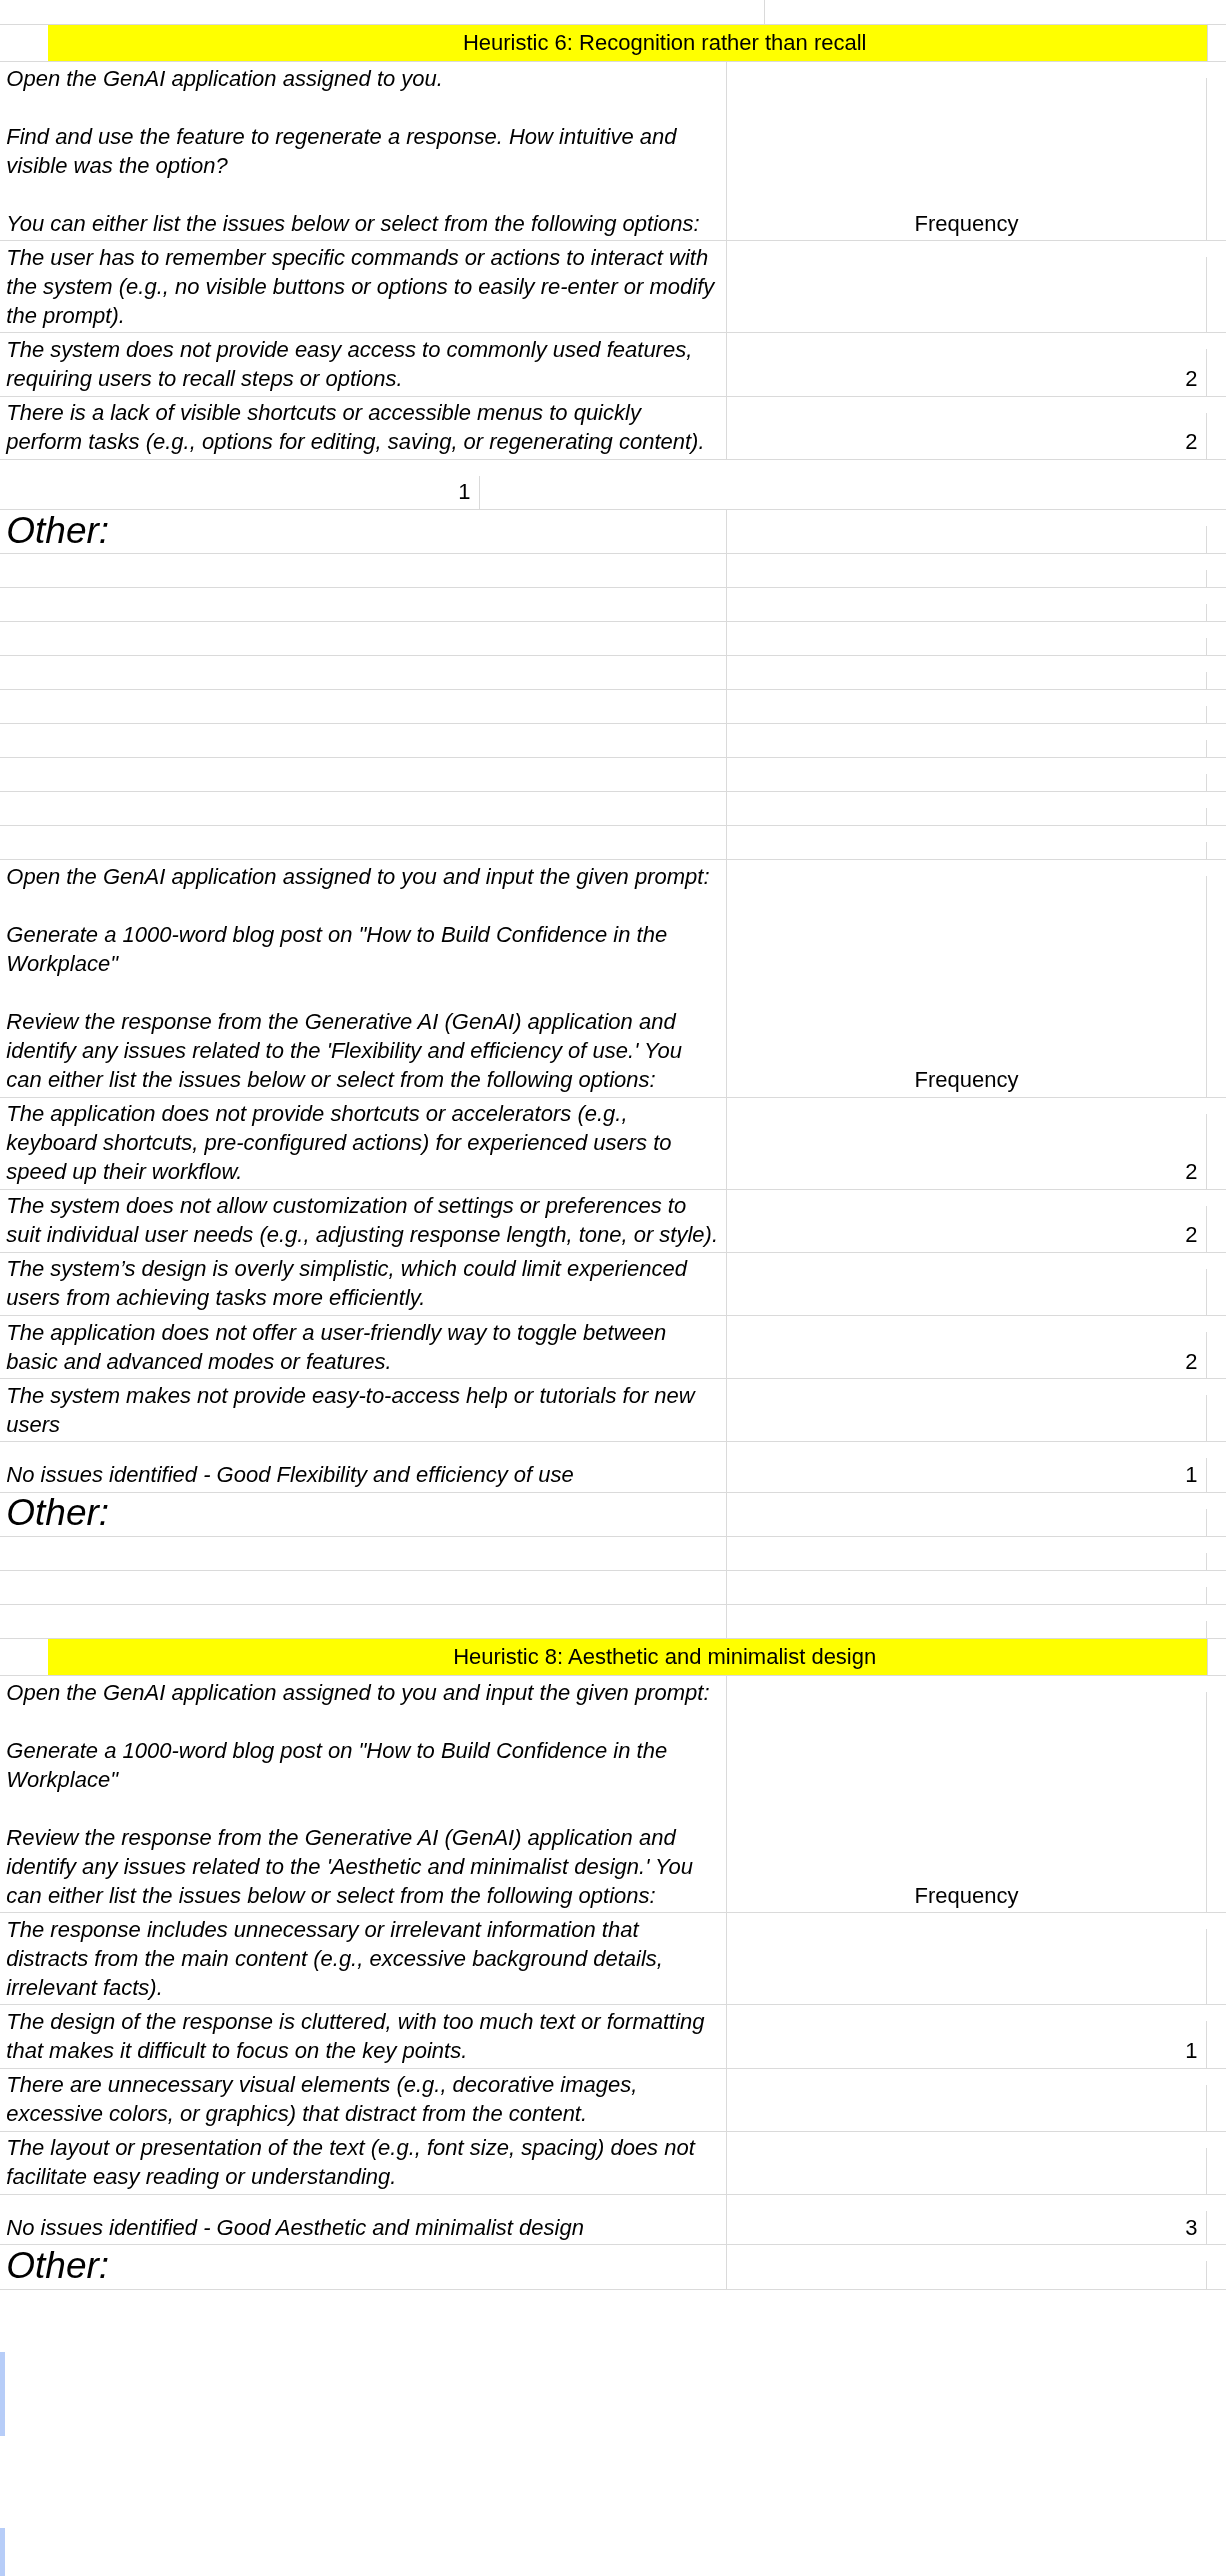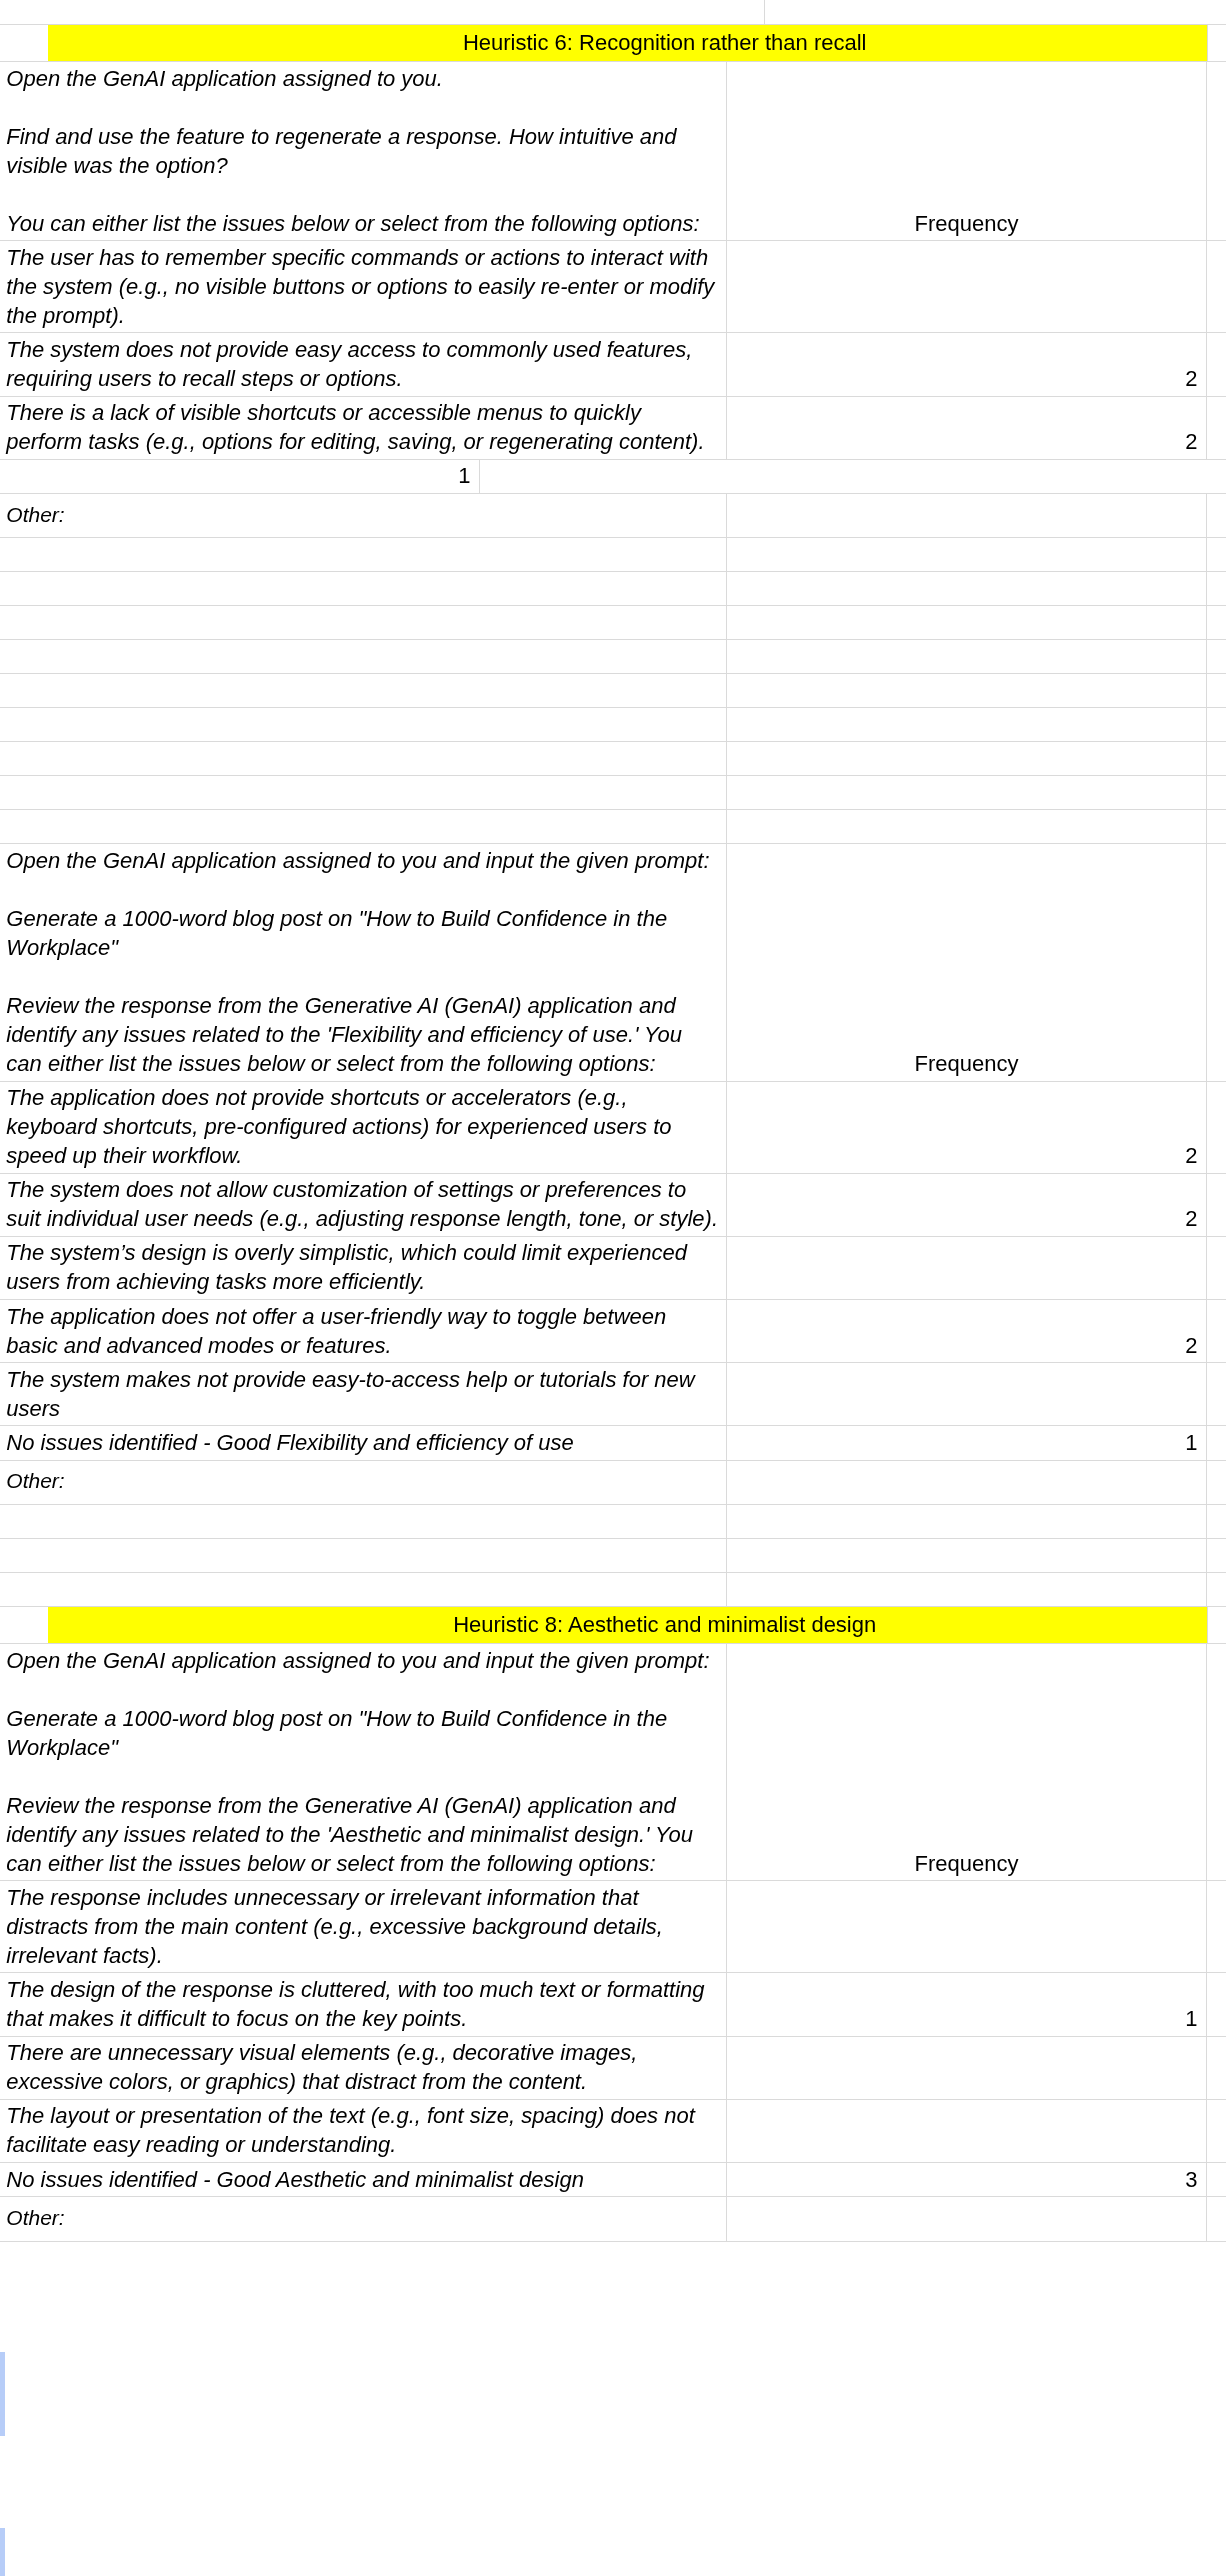--- a/index.html
+++ b/index.html
@@ -16,38 +16,38 @@
     width:727px; border-right:0.5px solid #dadada;
     padding:1.6px 6.3px 2.6px 6.3px;
     display:flex; align-items:flex-end;
     white-space:pre-wrap; word-wrap:break-word;
     font-size:22px; line-height:29px;font-style:italic;
   }
   .cB {
     width:480px; border-right:0.5px solid #dadada;
     display:flex; align-items:flex-end;
     padding:1.6px 8.4px 2.6px 8.4px;
-    font-size:22px; line-height:29px;
+    font-size:22px; line-height:29px;margin-top:16px;
   }
   .cB.freq-label { justify-content:center; }
   .cB.freq-value { justify-content:flex-end; }
   .cC { width:18.4px; }
 
   .top-strip { height:25px; position:relative; border-bottom:0.5px solid #dadada; width:1226px; background:#fff; }
   .top-strip .top-divider { position:absolute; left:764px; top:0; width:0.5px; height:100%; background:#dadada; }
 
   .header-row { height:37px; }
   .header-cell {
     width:1208px; background:#ffff00; border-right:0.5px solid #dadada;
     display:flex; align-items:center; justify-content:center;
     padding-left:74px;
     font-size:22px; line-height:26px;margin-left:48px;
   }
 
-  .other-cell { font-size:21px; line-height:35px; padding:2.6px 6.3px 5.8px 6.3px; align-items:flex-end; }
+  .other-cell { font-size:37px; line-height:35px; padding:2.6px 6.3px 5.8px 6.3px; align-items:flex-end; }
   .empty { height:34px; }
 
   .blue-strip { position:absolute; left:0; width:5.3px; background:#b7cdf8; z-index:5; }
   .blue-strip.one { top:2352px; height:84px; }
   .blue-strip.two { top:2528px; height:48px; }
 </style>
 </head>
 <body>
 
 <div class="sheet">

